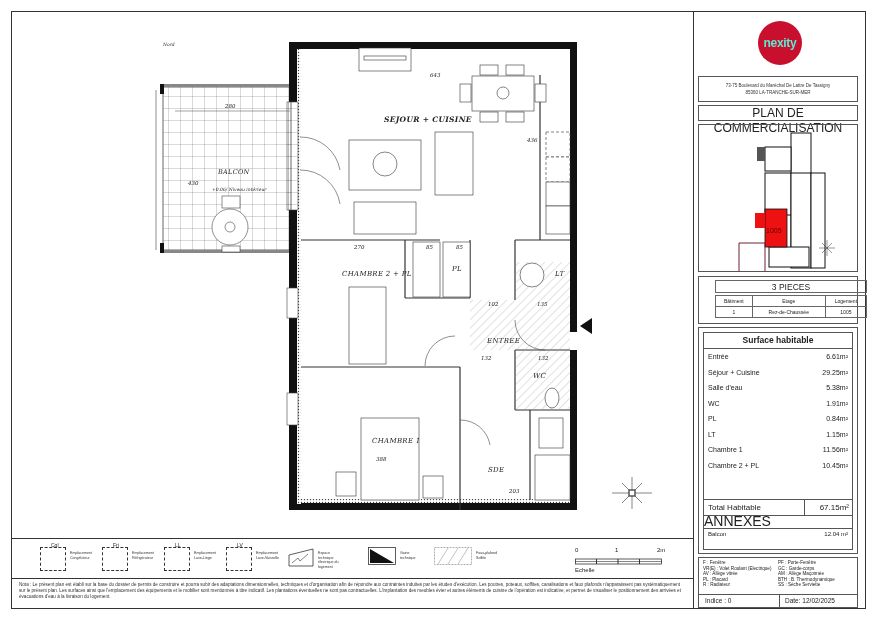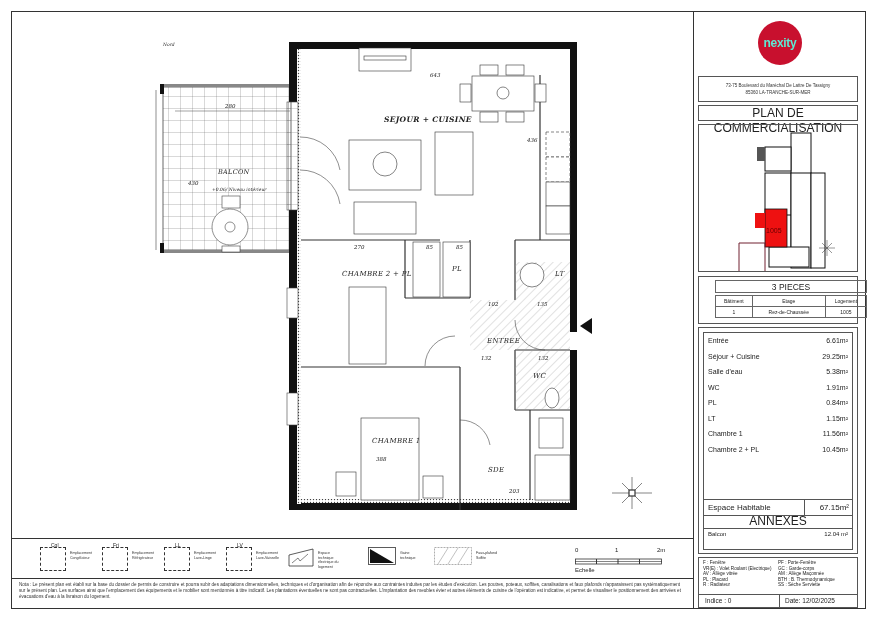--- a/index.html
+++ b/index.html
@@ -16,21 +16,21 @@
   .type-title{width:152px;height:13px;margin:3px auto 0;border:1px solid #666;font-size:8.5px;text-align:center;line-height:12px;box-sizing:border-box;}
   .type-table{width:152px;margin:2px auto 0;border-collapse:collapse;font-size:5px;}
   .type-table td{border:1px solid #666;text-align:center;height:10px;padding:0;}
   .surf-box{position:absolute;left:4px;top:315px;width:160px;height:227px;border:1px solid #555;box-sizing:border-box;}
   .surf-inner{position:absolute;left:4px;top:4px;width:150px;height:218px;border:1px solid #555;box-sizing:border-box;}
   .surf-head{height:15px;border-bottom:1px solid #555;font-size:8.5px;font-weight:bold;text-align:center;line-height:15px;}
   .surf-row{display:flex;justify-content:space-between;font-size:7px;padding:0 4px;height:15.5px;line-height:15.5px;}
   .total-row{position:absolute;left:0;top:166px;width:148px;height:15px;border-top:1px solid #555;border-bottom:1px solid #555;display:flex;font-size:8px;}
   .total-row .lbl{flex:1;padding-left:4px;line-height:15px;border-right:1px solid #555;}
   .total-row .val{width:44px;text-align:right;padding-right:3px;line-height:15px;}
-  .annex-head{position:absolute;left:0;top:182px;width:148px;height:13px;border-bottom:1px solid #555;font-size:12px;text-align:center;line-height:13px;}
+  .annex-head{position:absolute;left:0;top:182px;width:148px;height:13px;border-bottom:1px solid #555;font-size:14px;line-height:13px;}
   .annex-row{position:absolute;left:0;top:198px;width:148px;display:flex;justify-content:space-between;font-size:6px;padding:0 4px;box-sizing:border-box;}
   .abbr-box{position:absolute;left:4px;top:545px;width:160px;height:38px;border:1px solid #555;box-sizing:border-box;display:flex;font-size:4.6px;line-height:5.6px;padding:2px 4px;}
   .abbr-col{flex:1;}
   .footer-row{position:absolute;left:4px;top:583px;width:160px;height:13px;border:1px solid #555;border-top:none;box-sizing:border-box;display:flex;font-size:6.5px;}
   .footer-row .ind{width:74px;border-right:1px solid #555;padding-left:6px;line-height:12px;}
   .footer-row .date{flex:1;padding-left:5px;line-height:12px;}
   .legend-bar{position:absolute;left:12px;top:538px;width:681px;height:40px;border-top:1px solid #333;}
   .leg-item{position:absolute;top:8px;display:flex;align-items:flex-start;}
   .leg-dash{width:24px;height:22px;border:1px dashed #333;position:relative;}
   .leg-dash .code{position:absolute;top:-6px;left:10px;font-size:5px;}
@@ -252,20 +252,21 @@
         <td>1</td>
         <td>Rez-de-Chaussée</td>
         <td>1005</td>
       </tr>
     </tbody>
       </table>
   </div>
 
   <div class="surf-box">
     <div class="surf-inner">
+      <div class="surf-head">Surface habitable</div>
       <div class="surf-row">
           <span>Entrée</span>
           <span>6.61m²</span>
         </div>
       <div class="surf-row">
           <span>Séjour + Cuisine</span>
           <span>29.25m²</span>
         </div>
       <div class="surf-row">
           <span>Salle d'eau</span>
@@ -286,21 +287,21 @@
       <div class="surf-row">
           <span>Chambre 1</span>
           <span>11.56m²</span>
         </div>
       <div class="surf-row">
           <span>Chambre 2 + PL</span>
           <span>10.45m²</span>
         </div>
 
       <div class="total-row">
-        <span class="lbl">Espace Habitable</span>
+        <span class="lbl">Total Habitable</span>
         <span class="val">67.15m²</span>
       </div>
       <div class="annex-head">ANNEXES</div>
       <div class="annex-row">
         <span>Balcon</span>
         <span>12.04 m²</span>
       </div>
     </div>
   </div>
 

